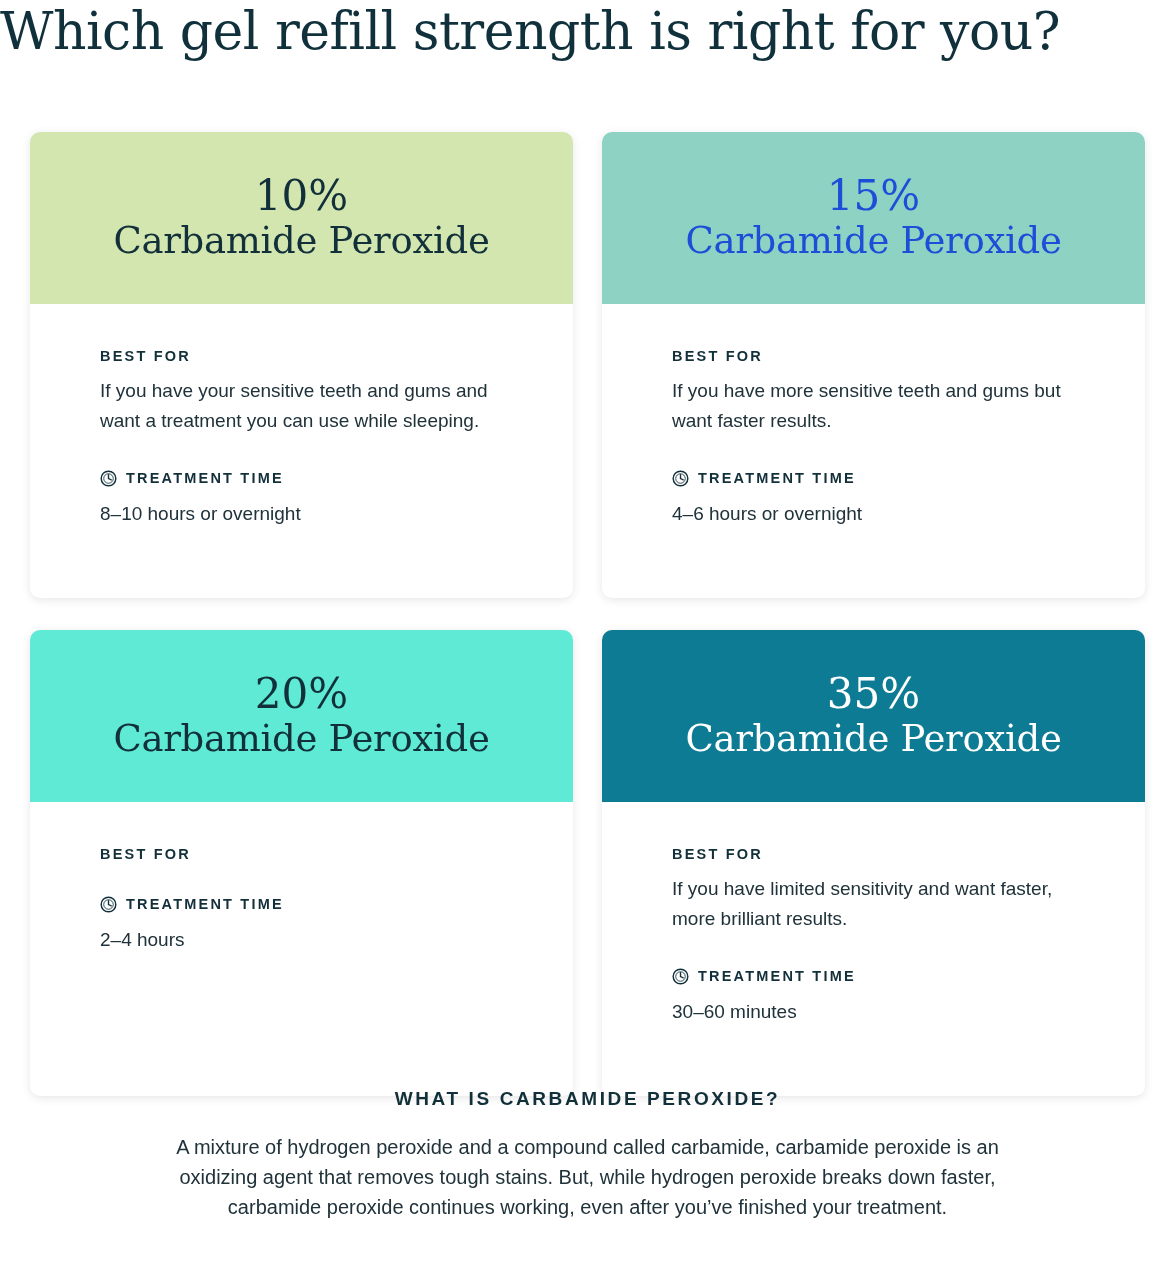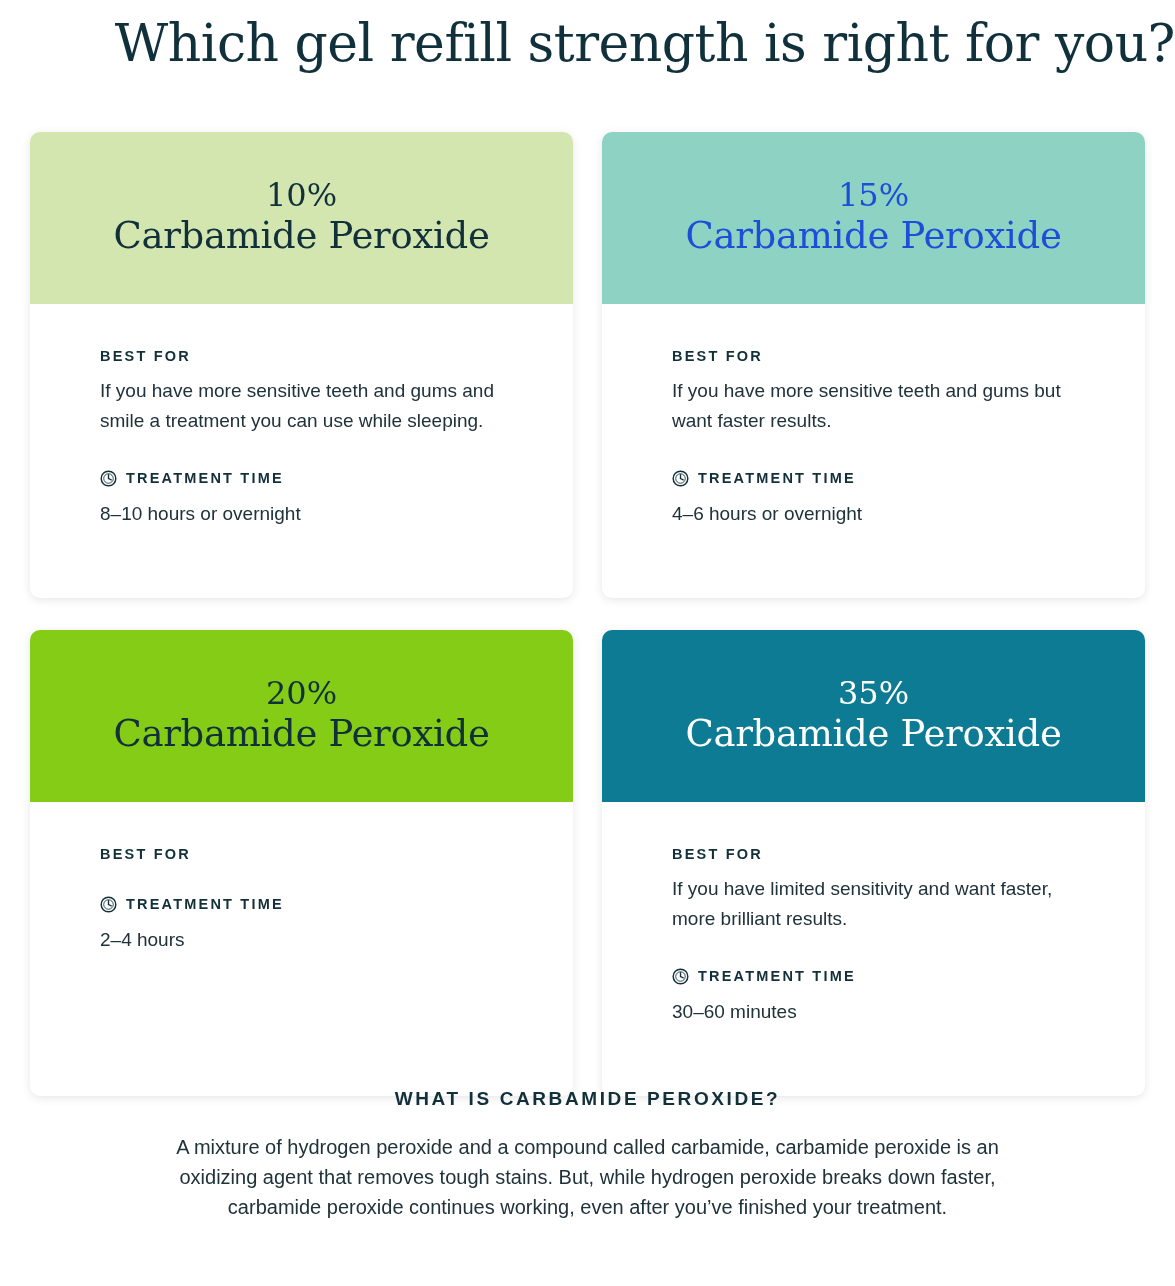--- a/index.html
+++ b/index.html
@@ -22,22 +22,22 @@
   }
 
   
   .headline {
     font-family: "DejaVu Serif", serif;
     font-weight: 400;
     font-size: 52px;
     line-height: 1.05;
     letter-spacing: -0.5px;
     color: #10303b;
-    text-align: right;
-    padding-top: 16px;
+    text-align: left;
+    padding-top: 4px;
     margin: 0;
     white-space: nowrap;
   }
 
   
   .grid {
     position: absolute;
     left: 30px;
     top: 132px;
     width: 1115px;
@@ -59,21 +59,21 @@
     height: 172px;
     display: flex;
     flex-direction: column;
     align-items: center;
     justify-content: center;
     text-align: center;
   }
   .pct {
     font-family: "DejaVu Serif", serif;
     font-weight: 400;
-    font-size: 32px;
+    font-size: 42px;
     line-height: 1.05;
     letter-spacing: 0px;
     margin-bottom: 2px;
   }
   .chem {
     font-family: "DejaVu Serif", serif;
     font-weight: 400;
     font-size: 37px;
     line-height: 1.15;
     letter-spacing: -0.3px;
@@ -155,21 +155,21 @@
 
   <div class="grid">
 
     <div class="card">
       <div class="card-head" style="background:#d3e6b0;color:#12303a;">
         <div class="pct">10%</div>
         <div class="chem">Carbamide Peroxide</div>
       </div>
       <div class="card-body">
         <p class="label">BEST FOR</p>
-        <p class="para">If you have more sensitive teeth and gums and smile a treatment you can use while sleeping.</p>
+        <p class="para">If you have your sensitive teeth and gums and want a treatment you can use while sleeping.</p>
         <div class="tt-row">
           <svg class="clock" viewBox="0 0 20 20">
             <circle cx="10" cy="10" r="8.6" fill="none" stroke="#12303a" stroke-width="1.7"></circle>
             <circle cx="10" cy="10" r="5.6" fill="none" stroke="#12303a" stroke-width="1"></circle>
             <line x1="10" y1="10" x2="10" y2="5.6" stroke="#12303a" stroke-width="1.6" stroke-linecap="round"></line>
             <line x1="10" y1="10" x2="13.2" y2="11.6" stroke="#12303a" stroke-width="1.6" stroke-linecap="round"></line>
           </svg>
           <span class="tt-label">TREATMENT TIME</span>
         </div>
         <div class="tt-value">8–10 hours or overnight</div>
@@ -191,21 +191,21 @@
             <line x1="10" y1="10" x2="10" y2="5.6" stroke="#12303a" stroke-width="1.6" stroke-linecap="round"></line>
             <line x1="10" y1="10" x2="13.2" y2="11.6" stroke="#12303a" stroke-width="1.6" stroke-linecap="round"></line>
           </svg>
           <span class="tt-label">TREATMENT TIME</span>
         </div>
         <div class="tt-value">4–6 hours or overnight</div>
       </div>
     </div>
 
     <div class="card">
-      <div class="card-head" style="background:#84cc16;color:#12303a;">
+      <div class="card-head" style="background:#5eead4;color:#12303a;">
         <div class="pct">20%</div>
         <div class="chem">Carbamide Peroxide</div>
       </div>
       <div class="card-body">
         <p class="label">BEST FOR</p>
         <div class="tt-row">
           <svg class="clock" viewBox="0 0 20 20">
             <circle cx="10" cy="10" r="8.6" fill="none" stroke="#12303a" stroke-width="1.7"></circle>
             <circle cx="10" cy="10" r="5.6" fill="none" stroke="#12303a" stroke-width="1"></circle>
             <line x1="10" y1="10" x2="10" y2="5.6" stroke="#12303a" stroke-width="1.6" stroke-linecap="round"></line>

